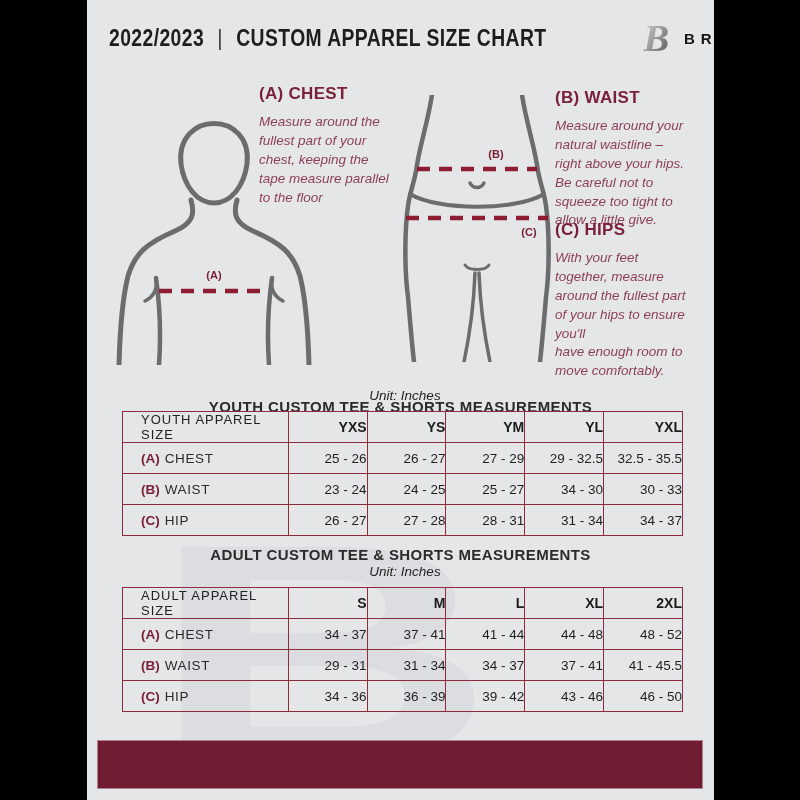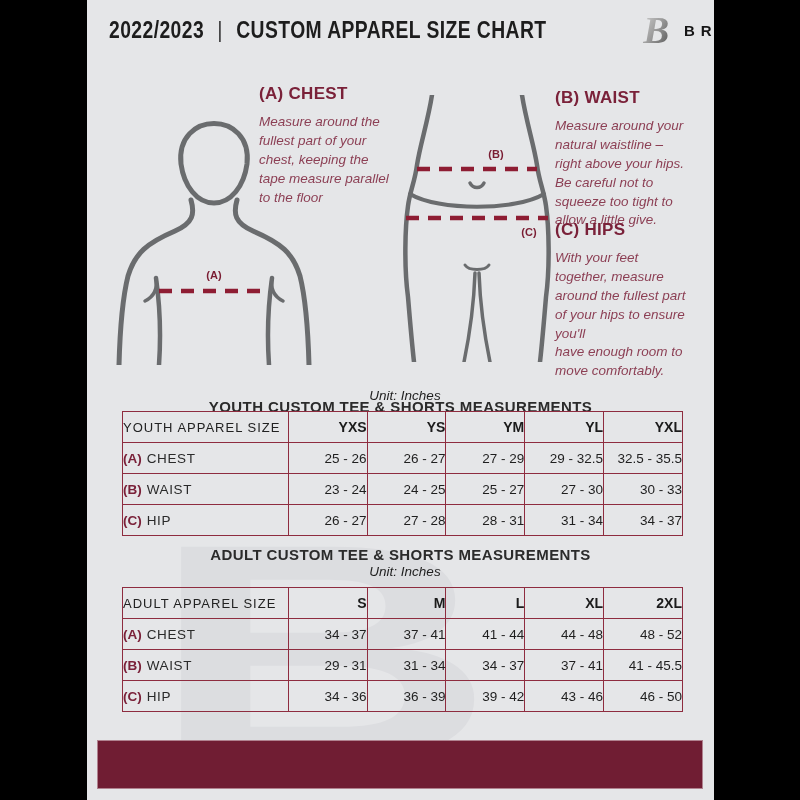--- a/index.html
+++ b/index.html
@@ -7,21 +7,21 @@
   .stage{position:relative;width:800px;height:800px;background:#000;overflow:hidden;
          font-family:"Liberation Sans",sans-serif;}
   .page{position:absolute;left:87px;top:0;width:627px;height:800px;background:#e5e6e8;overflow:hidden;}
 
   
   .watermark{position:absolute;left:62px;top:498px;font-size:310px;font-weight:bold;
              color:#dcddE0;transform:scaleX(1.55);transform-origin:left top;line-height:1;
              z-index:0;user-select:none;}
 
   
-  .header{position:absolute;left:0;top:4px;width:100%;height:52px;display:flex;
+  .header{position:absolute;left:0;top:12px;width:100%;height:52px;display:flex;
           align-items:center;justify-content:space-between;padding:0 26px 0 22px;z-index:2;}
   .header-text{display:flex;align-items:center;font-weight:700;font-size:23px;color:#1d1d1d;
                transform:scaleX(0.84);transform-origin:left center;white-space:nowrap;letter-spacing:0.5px;}
   .header-sep{font-weight:300;margin:0 16px;font-size:22px;color:#2a2a2a;}
   .brand-group{display:flex;align-items:center;gap:8px;}
   .brand-name{font-size:15px;font-weight:700;letter-spacing:6px;color:#161616;white-space:nowrap;}
   .logo-svg{display:block;}
 
   
   .guide{position:absolute;left:0;top:0;width:100%;height:370px;z-index:1;}
@@ -36,21 +36,21 @@
              color:#2b2b2b;letter-spacing:0.4px;z-index:1;}
   .sec-unit{position:absolute;width:100%;text-align:center;font-size:13.5px;font-weight:500;
             font-style:italic;color:#1f1f1f;z-index:1;padding-left:9px;}
 
   
   .size-table{position:absolute;left:35px;width:561px;border-collapse:collapse;z-index:1;
               table-layout:fixed;background:transparent;}
   .size-table td{border:1.6px solid #8e2c3f;height:31px;padding:0;text-align:right;
                  font-size:13.5px;color:#1f1f1f;}
   .size-table col.c0{width:29.6%;}
-  .size-table td.label-col{text-align:left;}
+  .size-table td.label-col{text-align:left;padding-left:18px;}
   .size-table td.th{font-weight:700;font-size:14px;color:#1b1b1b;}
   .size-table td.th.label-col{font-weight:400;font-size:13px;letter-spacing:1px;color:#222;}
   .pfx{font-weight:700;color:#7a2139;margin-right:5px;}
   .lbl{color:#2a2a2a;letter-spacing:0.6px;}
 
   
   .footer-bar{position:absolute;left:10px;top:740px;width:606px;height:49px;background:#701d33;
               border:1px solid rgba(255,255,255,0.45);z-index:3;}
 
   .fig-label{font-weight:700;fill:#7a1d33;font-size:11px;font-family:"Liberation Sans",sans-serif;}
@@ -180,21 +180,21 @@
           <td>29 - 32.5</td>
           <td>32.5 - 35.5</td>
         </tr>
         <tr>
           <td class="label-col">
             <span class="pfx">(B)</span><span class="lbl">WAIST</span>
           </td>
           <td>23 - 24</td>
           <td>24 - 25</td>
           <td>25 - 27</td>
-          <td>27 - 30</td>
+          <td>34 - 30</td>
           <td>30 - 33</td>
         </tr>
         <tr>
           <td class="label-col">
             <span class="pfx">(C)</span><span class="lbl">HIP</span>
           </td>
           <td>26 - 27</td>
           <td>27 - 28</td>
           <td>28 - 31</td>
           <td>31 - 34</td>

